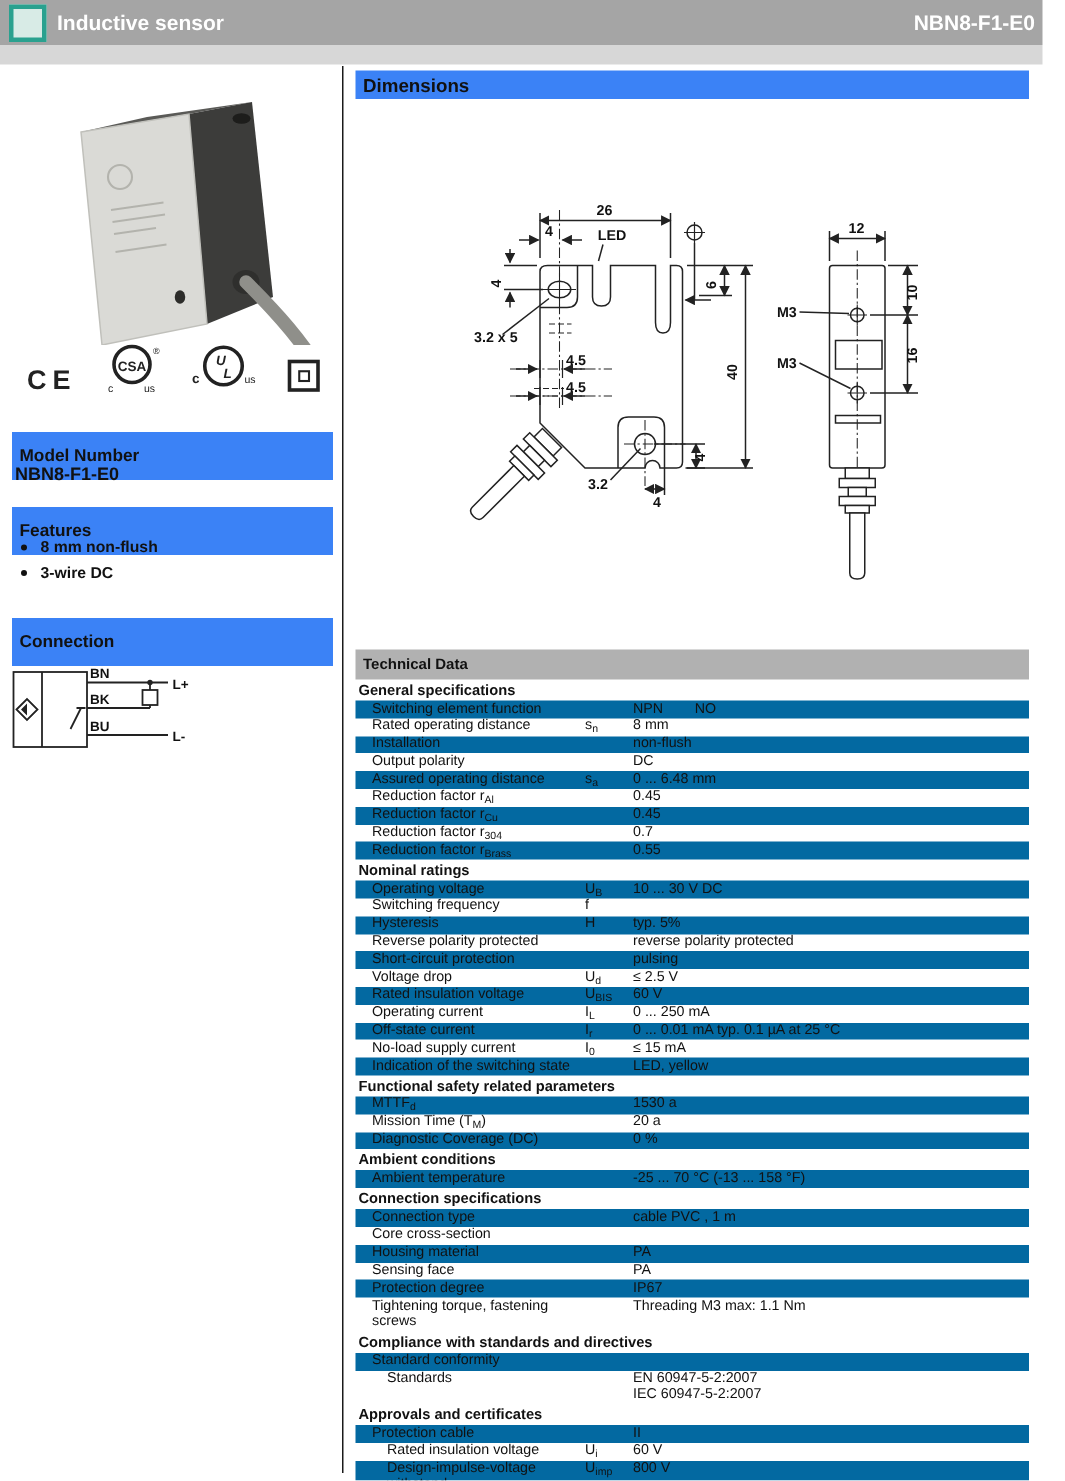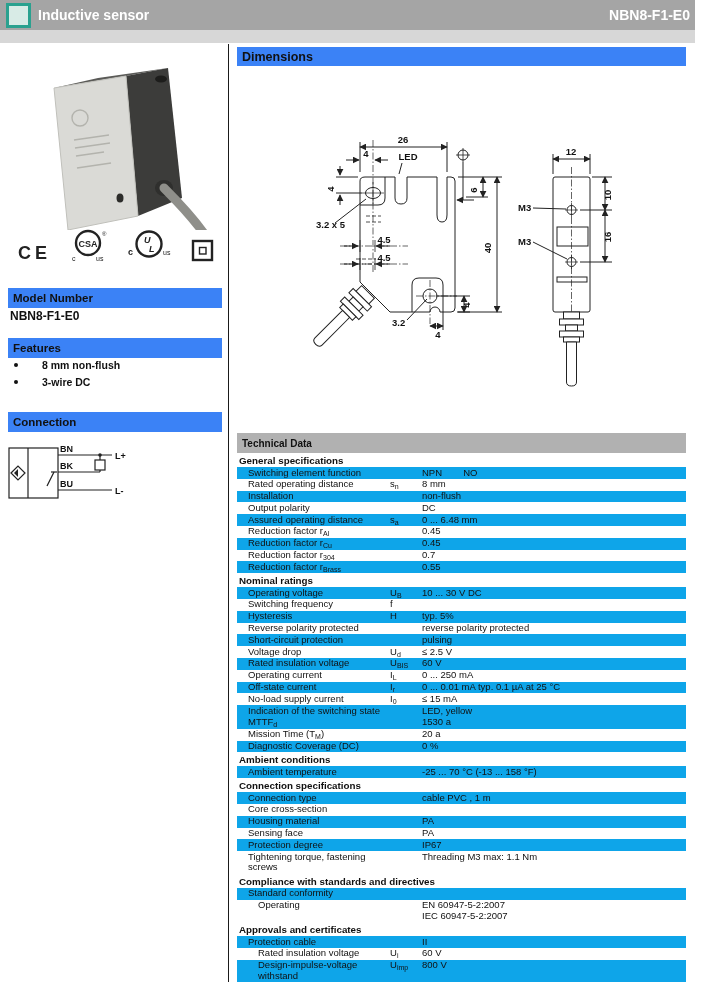--- a/index.html
+++ b/index.html
@@ -8,31 +8,31 @@
   
   .top-header{position:absolute;left:0;top:0;width:695px;height:30px;background:#a5a5a5;}
   .top-strip{position:absolute;left:0;top:30px;width:695px;height:13px;background:#d7d7d7;}
   .brand-box{position:absolute;left:6px;top:3px;width:19px;height:19px;border:3px solid #2aa18f;background:#d8ebe6;}
   .top-title{position:absolute;left:38px;top:7px;font-size:14px;font-weight:bold;color:#fff;}
   .top-model{position:absolute;right:20px;top:7px;font-size:14px;font-weight:bold;color:#fff;}
   
   .col-divider{position:absolute;left:228px;top:44px;width:1px;height:938px;background:#1a1a1a;}
   
   .bar{background:#3b82f6;font-weight:bold;color:#111;display:flex;align-items:center;}
-  .bar-left{position:absolute;left:8px;width:214px;height:20px;font-size:11.5px;padding-left:5px;box-sizing:border-box;}
+  .bar-left{position:absolute;left:8px;width:214px;height:32px;font-size:11.5px;padding-left:5px;box-sizing:border-box;}
   .bar-right{position:absolute;left:237px;width:449px;height:19px;font-size:12.5px;padding-left:5px;box-sizing:border-box;}
   .model-value{position:absolute;left:10px;top:309px;font-size:12px;font-weight:bold;}
-  .feature-line{position:absolute;left:14px;font-size:10.5px;font-weight:bold;display:flex;align-items:center;gap:24px;}
+  .feature-line{position:absolute;left:14px;font-size:10.5px;font-weight:bold;display:flex;align-items:center;gap:9px;}
   .feature-dot{width:4px;height:4px;border-radius:50%;background:#111;}
   
   #tech{position:absolute;left:237px;top:433px;width:449px;}
   #tech .bar-td{background:#b1b1b1;height:20px;font-size:10px;font-weight:bold;display:flex;align-items:center;padding-left:5px;box-sizing:border-box;}
   .t-group{font-weight:bold;font-size:9.8px;padding:2px 0 1px 2px;line-height:11px;}
   .t-row{display:grid;grid-template-columns:153px 32px 1fr;font-size:9.5px;line-height:10.8px;align-items:start;}
-  .t-row.shaded{background:#0ea5e9;}
+  .t-row.shaded{background:#0369a1;}
   .t-label{padding-top:0.5px;padding-bottom:0.5px;} .ind1{padding-left:11px;} .ind2{padding-left:21px;}
   .t-sym{padding-top:0.5px;} .t-value{padding-top:0.5px;padding-bottom:0.5px;white-space:pre-line;}
   sub{font-size:7px;vertical-align:-2px;line-height:0;}
   
   svg text{font-family:"Liberation Sans","DejaVu Sans",sans-serif;}
   .dimtext{font-size:9.5px;font-weight:bold;fill:#111;}
   .conntext{font-size:9px;font-weight:bold;fill:#111;}
   .logo-row{position:absolute;left:18px;top:228px;width:198px;height:36px;display:flex;align-items:flex-end;justify-content:space-between;}
   .ce-text{font-size:18px;font-weight:bold;letter-spacing:4px;color:#222;}
 </style>
@@ -339,20 +339,21 @@
         <div class="t-row">
           <div class="t-label ind1">No-load supply current</div>
           <div class="t-sym">I<sub>0</sub></div>
           <div class="t-value">≤ 15 mA</div>
         </div>
         <div class="t-row shaded">
           <div class="t-label ind1">Indication of the switching state</div>
           <div class="t-sym"></div>
           <div class="t-value">LED, yellow</div>
         </div>
+        <div class="t-group">Functional safety related parameters</div>
         <div class="t-row shaded">
           <div class="t-label ind1">MTTF<sub>d</sub></div>
           <div class="t-sym"></div>
           <div class="t-value">1530 a</div>
         </div>
         <div class="t-row">
           <div class="t-label ind1">Mission Time (T<sub>M</sub>)</div>
           <div class="t-sym"></div>
           <div class="t-value">20 a</div>
         </div>
@@ -397,21 +398,21 @@
           <div class="t-sym"></div>
           <div class="t-value">Threading M3 max: 1.1 Nm</div>
         </div>
         <div class="t-group">Compliance with standards and directives</div>
         <div class="t-row shaded">
           <div class="t-label ind1">Standard conformity</div>
           <div class="t-sym"></div>
           <div class="t-value"></div>
         </div>
         <div class="t-row">
-          <div class="t-label ind2">Operating</div>
+          <div class="t-label ind2">Standards</div>
           <div class="t-sym"></div>
           <div class="t-value">EN 60947-5-2:2007<br>IEC 60947-5-2:2007</div>
         </div>
         <div class="t-group">Approvals and certificates</div>
         <div class="t-row shaded">
           <div class="t-label ind1">Protection cable</div>
           <div class="t-sym"></div>
           <div class="t-value">II</div>
         </div>
         <div class="t-row">

